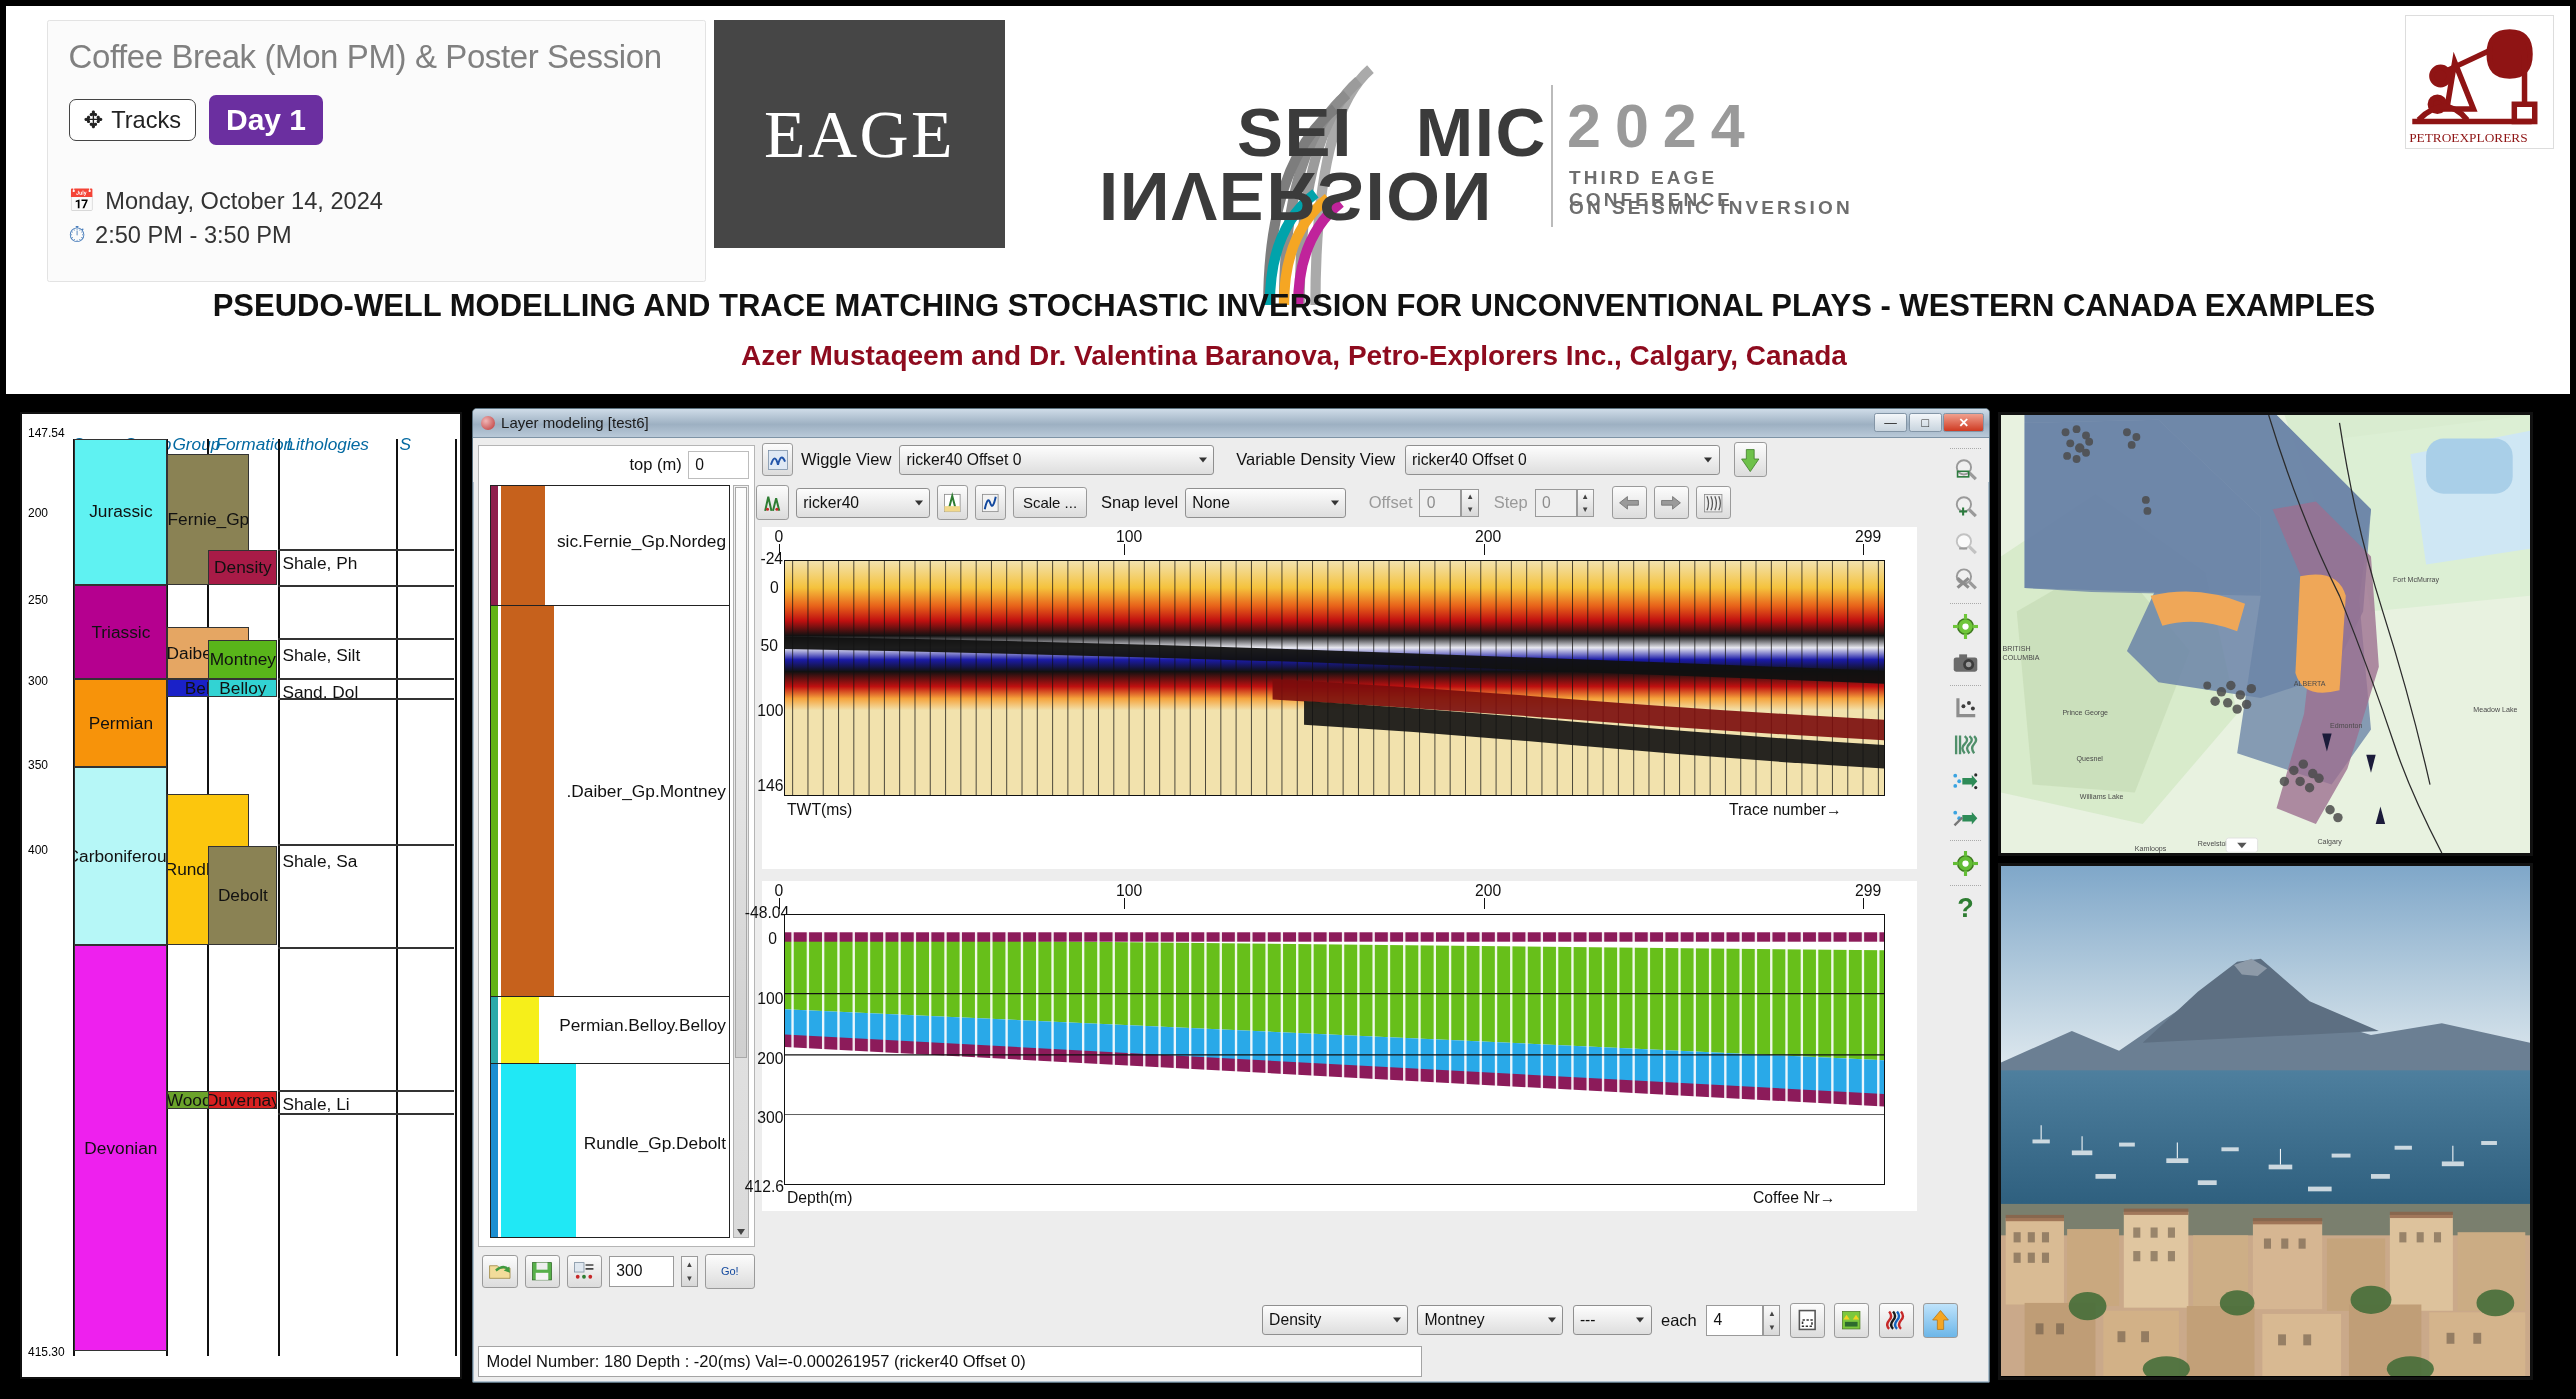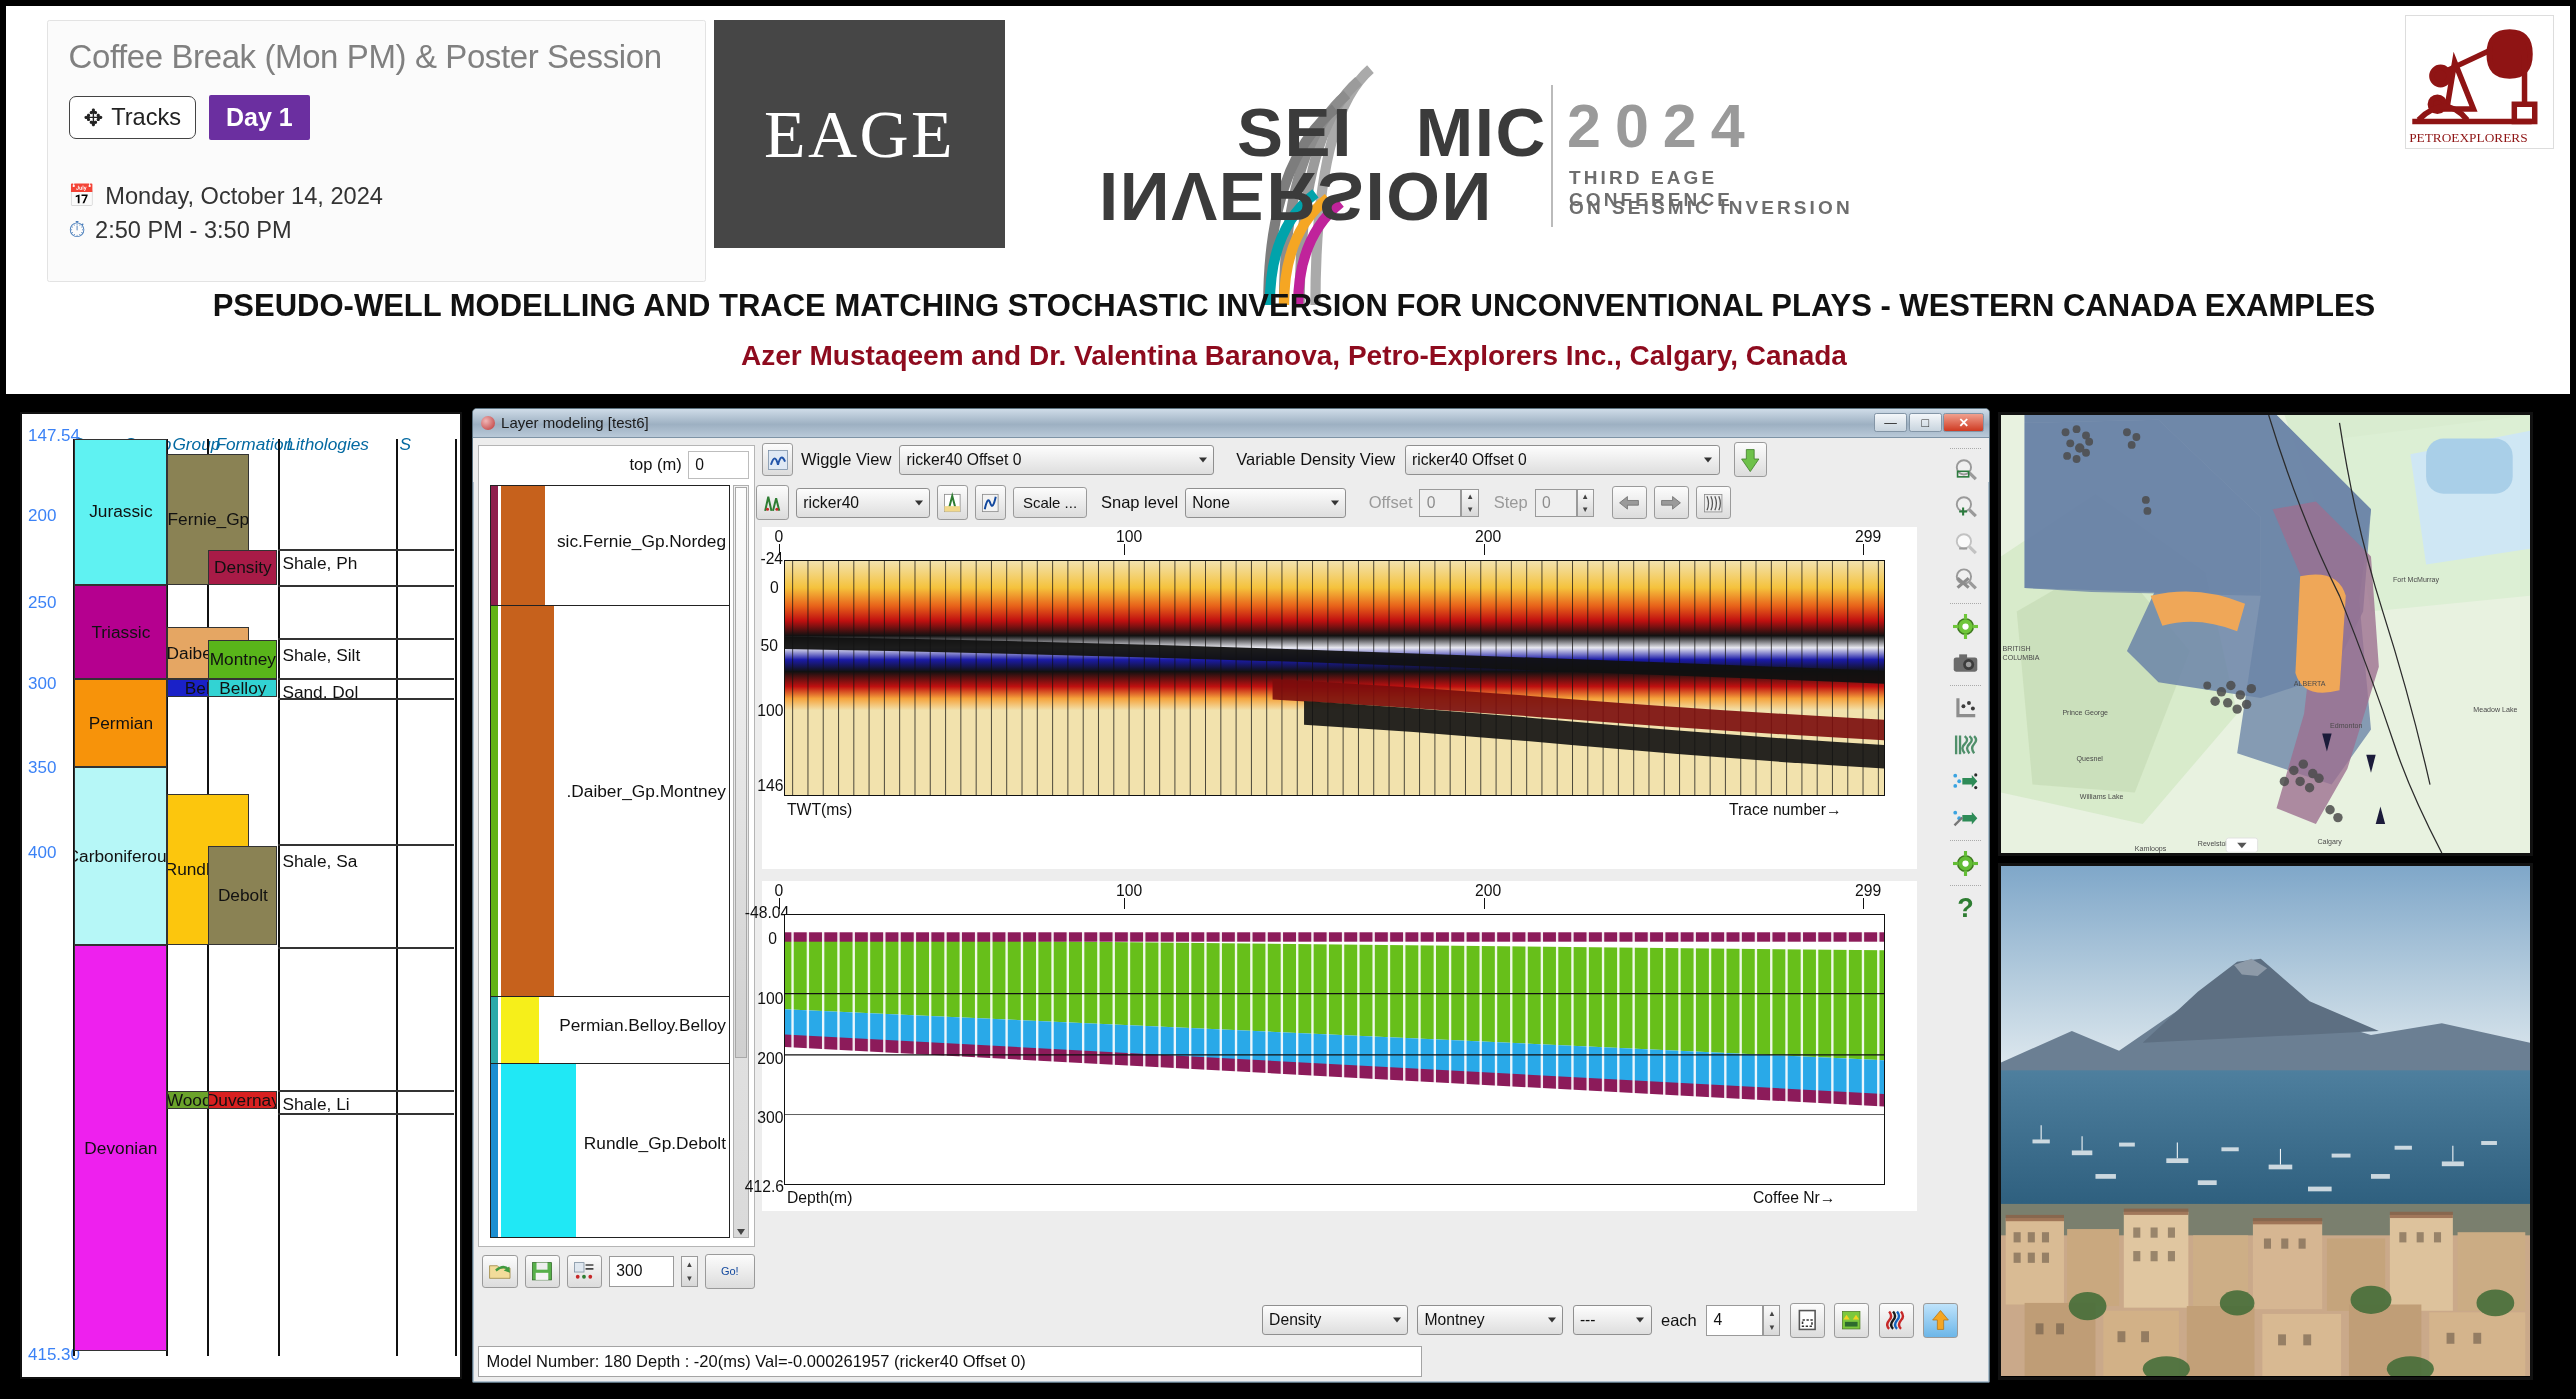--- a/index.html
+++ b/index.html
@@ -9,21 +9,21 @@
   
   #poster { position:relative; width:2576px; height:1399px; background:#000; }
   #topband { position:absolute; left:0; top:0; width:2576px; height:400px; background:#fff;
              border:6.3px solid #000; }
   #session-card { position:absolute; left:41px; top:14px; width:659px; height:262px;
                   background:#fbfbfb; border:1.6px solid #e3e3e3; border-radius:2.4px; padding:17.3px 20.5px; }
   #session-title { font-size:33px; color:#808080; font-weight:400; letter-spacing:-0.4px; }
   #badges { margin-top:19px; display:flex; gap:12.6px; align-items:center; }
   .badge-outline { border:1.6px solid #444; border-radius:7px; padding:6.3px 14px; font-size:23.6px; color:#222;
                    display:flex; align-items:center; gap:7.9px; background:#fff; }
-  .badge-solid { background:#6b2fa0; color:#fff; border-radius:2px; padding:7.9px 17.3px; font-size:25px; font-weight:bold; }
+  .badge-solid { background:#6b2fa0; color:#fff; border-radius:7px; padding:7.9px 17.3px; font-size:30px; font-weight:bold; }
   #meta { margin-top:39px; font-size:23.6px; color:#333; line-height:1.45; }
   #meta .ln { display:flex; align-items:center; gap:9.4px; }
   .ico-blue { color:#4a7ebb; font-size:22px; }
 
   #eage-logo { position:absolute; left:708px; top:14px; width:291px; height:228px;
                background:#464646; display:flex; align-items:center; justify-content:center; }
   #eage-logo span { color:#fff; font-family:"Liberation Serif", serif; font-size:68px; letter-spacing:2.4px; }
 
   #conf-logo { position:absolute; left:1093px; top:15.7px; width:787px; height:283px; }
   .ci-word { font-family:"Liberation Sans", sans-serif; font-weight:bold; color:#3b3b3b; }
@@ -45,21 +45,21 @@
                    font-size:28px; font-weight:bold; color:#8e0b1e; }
 
   
   #mainrow { position:absolute; left:0; top:400px; width:2576px; height:1000px; background:#000; }
 
   
   #strat-panel { position:absolute; left:19.7px; top:11.8px; width:442px; height:967px;
                  background:#fff; border:2.4px solid #111; }
   #strat-inner { position:absolute; inset:4.7px; background:#fff; }
   .strat-hdr { position:absolute; top:16px; font-size:17.3px; color:#0369a1; white-space:nowrap;font-style:italic; }
-  .strat-depth { position:absolute; left:1.6px; font-size:17px; color:#3b82f6; white-space:nowrap; }
+  .strat-depth { position:absolute; left:1.6px; font-size:12px; color:#000000; white-space:nowrap; }
   .colrule { position:absolute; top:20.5px; bottom:15.7px; width:1.6px; background:#111; }
   .sblock { position:absolute; border:1.2px solid #333; display:flex; align-items:center;
             justify-content:center; font-size:17.3px; color:#111; overflow:hidden; white-space:nowrap; }
   .lith { position:absolute; font-size:17.3px; color:#111; white-space:nowrap; }
   .lithline { position:absolute; height:1.2px; background:#333; }
 
   
   #swwin { position:absolute; left:472px; top:7.9px; width:1518px; height:975px;
            background:#ededed; border:1.6px solid #5a707e; border-radius:4.7px 4.7px 1.6px 1.6px;
            box-shadow:0 0 0 0.8px #9db3c4 inset; overflow:hidden; }

